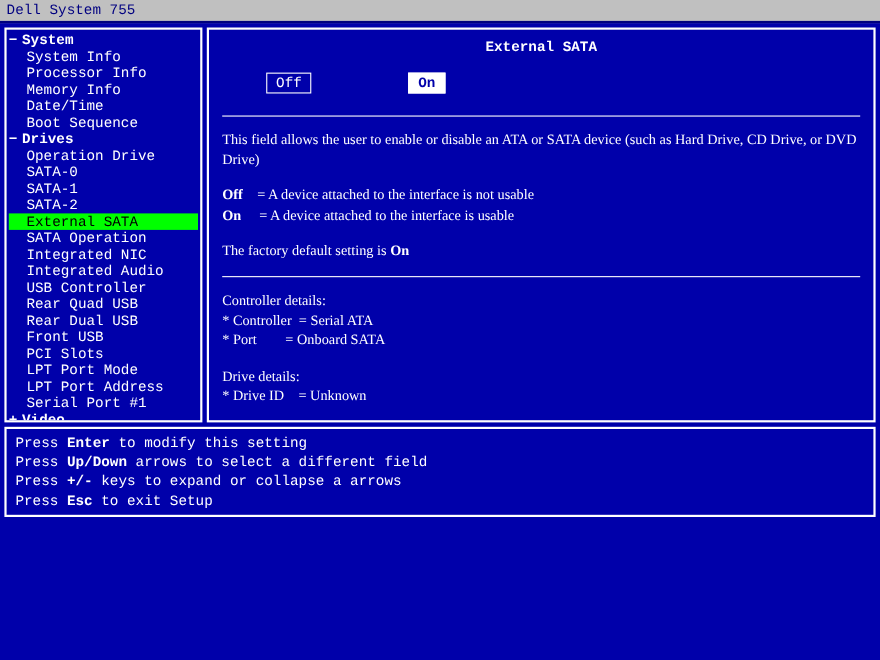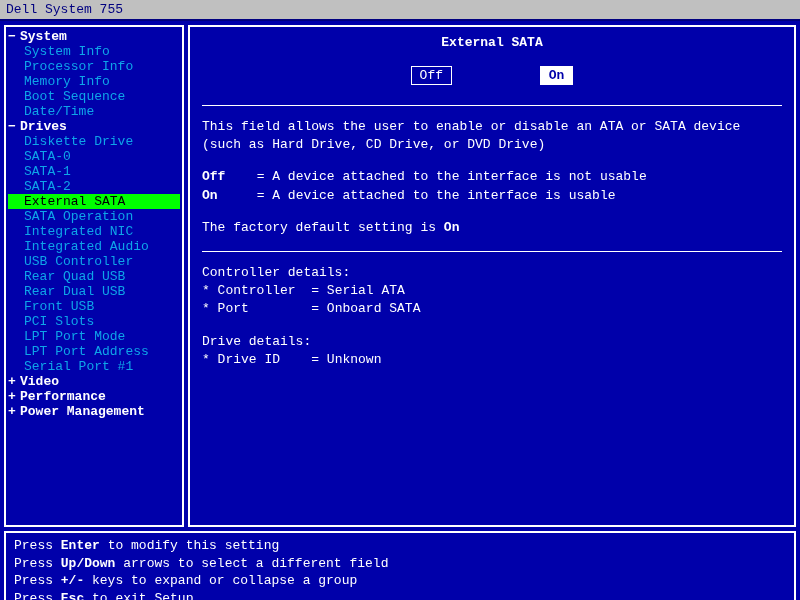--- a/index.html
+++ b/index.html
@@ -14,21 +14,21 @@
   }
   .titlebar {
     background: #c0c0c0;
     color: #000080;
     padding: 2px 6px;
     font-weight: normal;
     border-bottom: 2px solid #000080;
   }
   .main {
     display: flex;
-    height: 510px;
+    height: 367px;
     padding: 4px;
     gap: 4px;
   }
   .sidebar {
     width: 180px;
     border: 2px double #ffffff;
     background: #0000aa;
     padding: 2px;
     overflow: hidden;
   }
@@ -42,37 +42,36 @@
     color: #ffffff;
     font-weight: bold;
     cursor: pointer;
   }
   .tree-marker {
     color: #ffffff;
     display: inline-block;
     width: 12px;
   }
   .menu-item {
-    color: #0ea5e9;
+    color: #ffffff;
     padding-left: 16px;
     cursor: pointer;
     white-space: nowrap;
   }
   .menu-item.selected {
     background: #00ff00;
     color: #000000;
   }
   .content-title {
     text-align: center;
     font-weight: bold;
     color: #ffffff;
     margin-bottom: 16px;
   }
   .options-row {
-    text-align: center;
     margin-bottom: 20px;
   }
   .option-box {
     display: inline-block;
     border: 1px solid #ffffff;
     padding: 1px 8px;
     margin: 0 40px;
     color: #ffffff;
   }
   .option-box.selected {
@@ -82,20 +81,21 @@
   }
   hr.rule {
     border: none;
     border-top: 1px solid #ffffff;
     margin: 6px 0 12px 0;
   }
   .desc {
     color: #ffffff;
     line-height: 1.4;
     margin-bottom: 14px;
+    font-family: Liberation Serif, serif;
   }
   .bold { font-weight: bold; }
   .footer {
     border: 2px double #ffffff;
     margin: 0 4px 4px 4px;
     padding: 4px 8px;
     color: #ffffff;
     line-height: 1.35;
   }
 </style>
@@ -105,24 +105,24 @@
 <div class="titlebar">
   <span>Dell System 755</span>
 </div>
 
 <div class="main">
   <div class="sidebar" id="sidebar">
       <div class="group-header"><span class="tree-marker">−</span><span>System</span></div>
       <div class="menu-item">System Info</div>
       <div class="menu-item">Processor Info</div>
       <div class="menu-item">Memory Info</div>
+      <div class="menu-item">Date/Time</div>
       <div class="menu-item">Boot Sequence</div>
-      <div class="menu-item">Date/Time</div>
       <div class="group-header"><span class="tree-marker">−</span><span>Drives</span></div>
-      <div class="menu-item">Diskette Drive</div>
+      <div class="menu-item">Operation Drive</div>
       <div class="menu-item">SATA-0</div>
       <div class="menu-item">SATA-1</div>
       <div class="menu-item">SATA-2</div>
       <div class="menu-item selected">External SATA</div>
       <div class="menu-item">SATA Operation</div>
       <div class="menu-item">Integrated NIC</div>
       <div class="menu-item">Integrated Audio</div>
       <div class="menu-item">USB Controller</div>
       <div class="menu-item">Rear Quad USB</div>
       <div class="menu-item">Rear Dual USB</div>
@@ -164,15 +164,15 @@
       <span>Drive details:</span><br>
       <span>* Drive ID</span>&nbsp;&nbsp;&nbsp;
       <span>= Unknown</span>
     </div>
   </div>
 </div>
 
 <div class="footer">
   <div><span>Press </span><span class="bold">Enter</span><span> to modify this setting</span></div>
   <div><span>Press </span><span class="bold">Up/Down</span><span> arrows to select a different field</span></div>
-  <div><span>Press </span><span class="bold">+/-</span><span> keys to expand or collapse a group</span></div>
+  <div><span>Press </span><span class="bold">+/-</span><span> keys to expand or collapse a arrows</span></div>
   <div><span>Press </span><span class="bold">Esc</span><span> to exit Setup</span></div>
 </div>
 
 </body></html>

